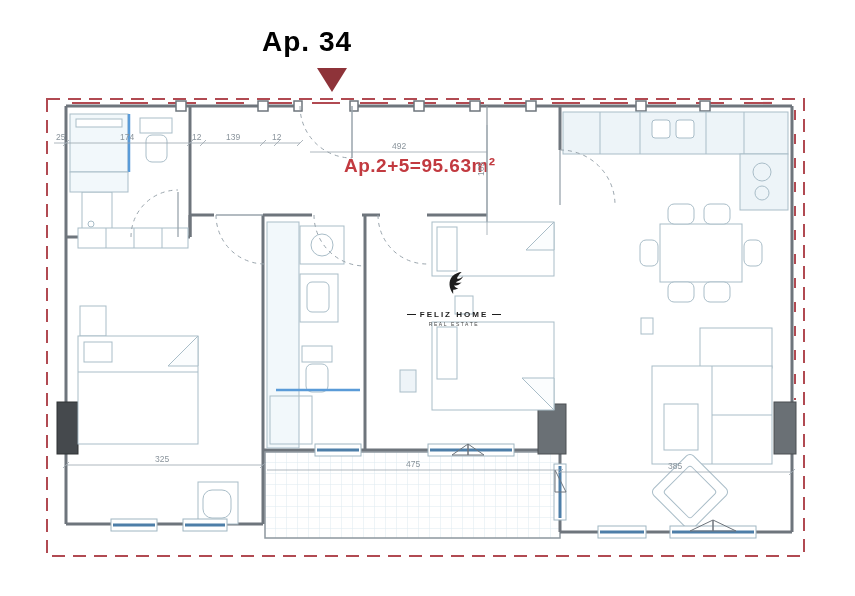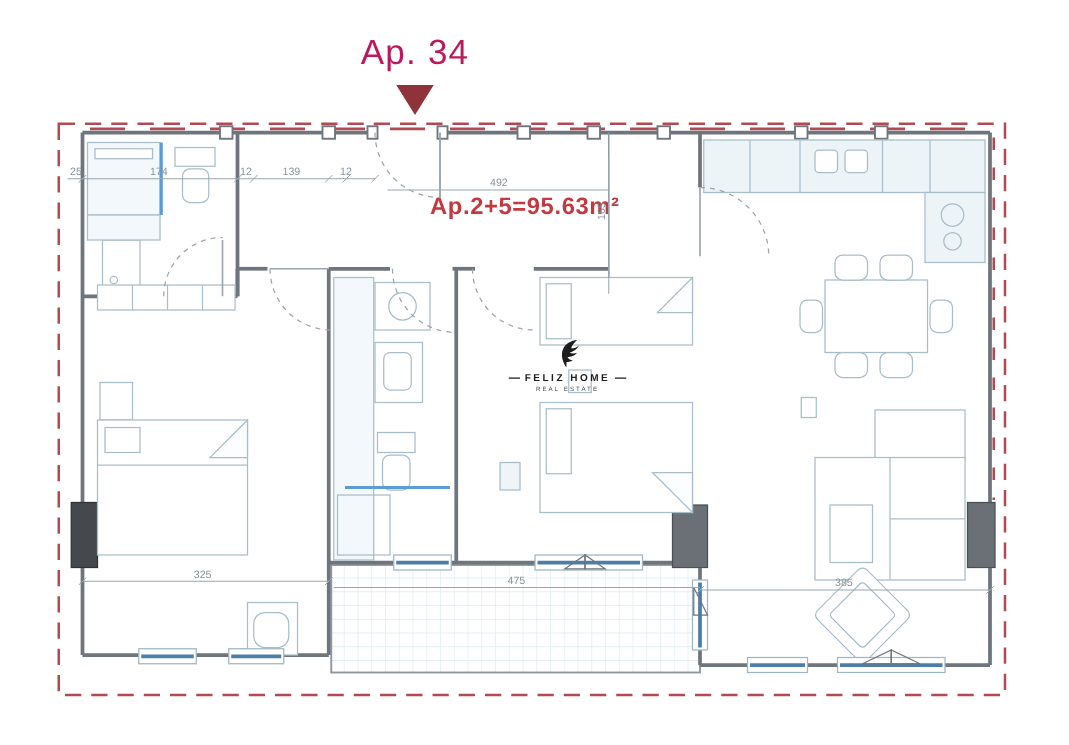--- a/index.html
+++ b/index.html
@@ -2,37 +2,37 @@
 <html><head>
 <meta charset="utf-8">
 <style>
   html,body{margin:0;padding:0;background:#ffffff;}
   #stage{
     position:relative;width:855px;height:596px;background:#ffffff;
     font-family:"Liberation Sans",sans-serif;overflow:hidden;
   }
   #plan-svg{position:absolute;left:0;top:0;width:855px;height:596px;}
   .page-title{
-    position:absolute;left:262px;top:26px;width:140px;text-align:center;
-    font-size:28px;letter-spacing:1px;color:#be185d;font-weight:400;
+    position:absolute;left:262px;top:26px;width:140px;text-align:left;
+    font-size:28px;letter-spacing:1px;color:#000000;font-weight:700;
   }
   .pointer-triangle{
     position:absolute;left:317px;top:68px;width:0;height:0;
     border-left:15px solid transparent;border-right:15px solid transparent;
     border-top:24px solid #8e3339;
   }
   .area-label{
     position:absolute;left:344px;top:155px;
     font-size:19px;font-weight:bold;color:#c23a40;letter-spacing:.5px;
   }
   .logo{
     position:absolute;left:408px;top:270px;width:92px;
     display:flex;flex-direction:column;align-items:center;color:#1d1d1d;
   }
-  .logo .brand-row{display:flex;align-items:center;gap:4px;margin-top:2px;justify-content:space-between;}
+  .logo .brand-row{display:flex;align-items:center;gap:4px;margin-top:14px;justify-content:space-between;}
   .logo .rule{width:9px;height:0;border-top:1px solid #1d1d1d;}
   .logo .brand{font-size:8px;font-weight:bold;letter-spacing:2px;white-space:nowrap;}
   .logo .tagline{font-size:5px;letter-spacing:1.6px;color:#4b4b4b;margin-top:2px;}
   text{font-family:"Liberation Sans",sans-serif;}
 </style>
 </head>
 <body>
 
 <div id="stage">
 

